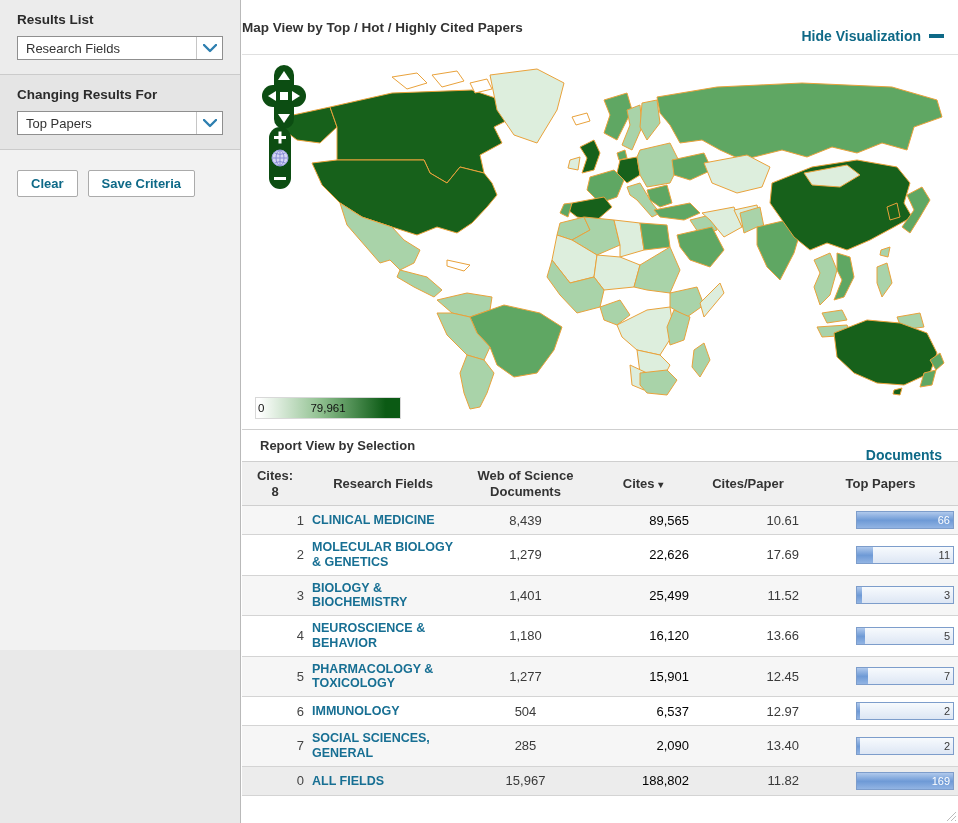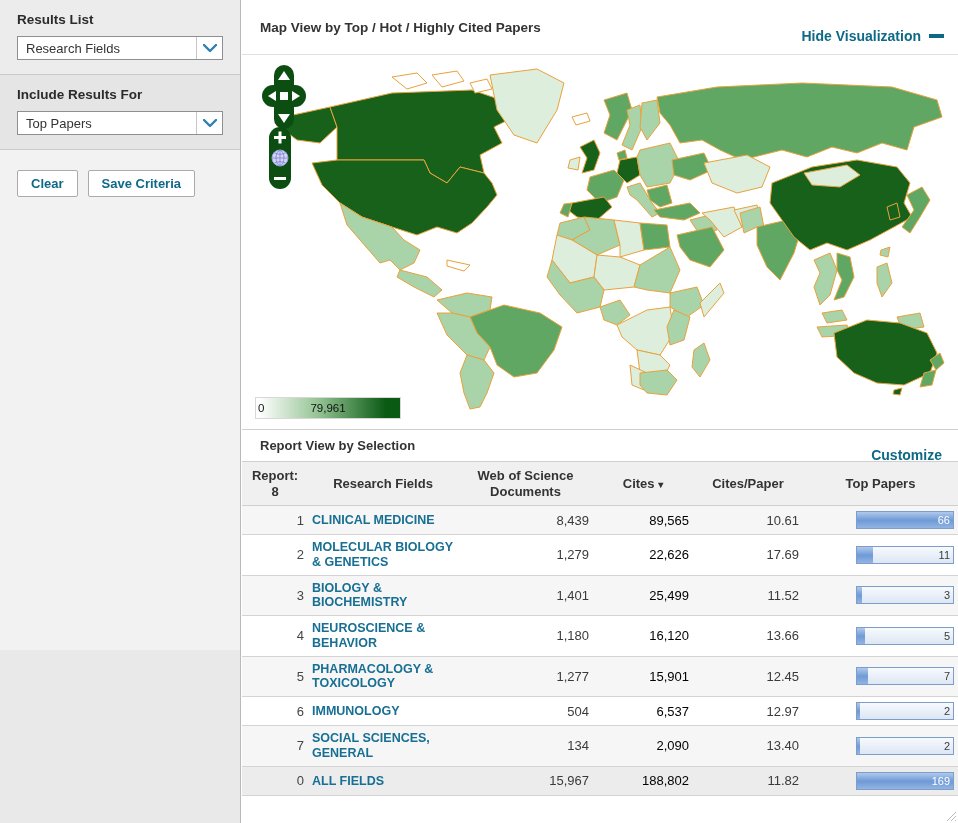--- a/index.html
+++ b/index.html
@@ -22,21 +22,21 @@
   .add-filter { font-size:13px; font-weight:bold; color:#0e6987; text-decoration:none; display:inline-block; margin-bottom:6px; cursor:pointer; }
   .filter-box { background:#fff; border:1px solid #8f8f8f; height:73px; padding:3px; }
   .filter-tag { background:linear-gradient(#f6f6f6,#e2e2e2); border:1px solid #bdbdbd; border-radius:3px; padding:3px 6px 4px 6px; display:flex; align-items:flex-start; }
   .tag-x { color:#8a8a8a; font-weight:bold; font-size:12px; margin-right:5px; line-height:1.3; cursor:pointer; }
   .tag-label { font-size:12.5px; font-weight:bold; color:#3a3a3a; line-height:1.2; }
   .btn-row { display:flex; gap:10px; }
   .btn { background:#fff; border:1px solid #ababab; border-radius:2px; padding:5px 13px; font-size:13px; font-weight:bold; color:#0e6987; cursor:pointer; font-family:"Liberation Sans",sans-serif; }
 
   
   .main { position:absolute; left:242px; top:0; width:716px; height:823px; background:#fff; }
-  .map-header { height:55px; display:flex; align-items:center; justify-content:space-between; padding:0 14px 0 18px; border-bottom:1px solid #e0e0e0; }
+  .map-header { height:55px; display:flex; align-items:center; justify-content:space-between; padding:0 14px 0 0; border-bottom:1px solid #e0e0e0; }
   .map-title { font-size:13.5px; font-weight:bold; color:#333; }
   .teal-link { font-size:14px; font-weight:bold; color:#0e6987; text-decoration:none; cursor:pointer; display:flex; align-items:center; gap:8px;margin-top:18px; }
   .minus-icon { width:15px; height:4px; background:#0e6987; display:inline-block; }
 
   .map-area { position:relative; height:374px; background:#fff; }
   .map-svg { position:absolute; left:0; top:0; width:716px; height:356px; }
   .map-svg path, .map-svg polygon { stroke:#e9a23b; stroke-width:1; stroke-linejoin:round; }
   .c-dark { fill:#17611b; } .c-med { fill:#5fa763; } .c-light { fill:#a9d3a9; }
   .c-vlight { fill:#ddeedd; } .c-none { fill:#ffffff; }
 
@@ -57,21 +57,21 @@
   table.report col.w-cpp { width:110px; } table.report col.w-bar { width:155px; }
   table.report th { background:#f0f0f0; font-size:13px; font-weight:bold; color:#333; text-align:center; padding:6px 4px; line-height:1.2; border-bottom:1px solid #cfcfcf; vertical-align:middle; }
   th.th-cites { color:#5b9bd5; cursor:pointer; }
   th.th-cites .arrow { font-size:10px; }
   table.report td { font-size:13px; padding:5px 4px; border-bottom:1px solid #d4d4d4; vertical-align:middle; }
   tr.alt td { background:#f6f6f6; }
   tr.total-row td { background:#ececec; }
   td.c-rank { text-align:right; padding-right:15px; color:#444; }
   td.c-field { padding-left:7px; }
   td.c-field a { color:#176f93; font-weight:bold; text-decoration:none; font-size:12.5px; line-height:1.18; display:inline-block; word-break:break-word; cursor:pointer; }
-  td.c-docs { text-align:right; padding-right:30px; color:#3a3a3a; }
+  td.c-docs { text-align:center; padding-right:30px; color:#3a3a3a; }
   td.c-cites { text-align:right; padding-right:33px; color:#000000; }
   td.c-cpp { text-align:right; padding-right:30px; color:#3a3a3a; }
   td.c-bar { padding-right:13px; }
   .bar { position:relative; width:98px; height:18px; margin-left:auto; border:1px solid #7d9dcb; background:linear-gradient(#f7fafd,#dde6f4); }
   .bar-fill { position:absolute; left:0; top:0; bottom:0; background:linear-gradient(#b0c9ec 0%,#6e9ad6 52%,#92b4e3 100%); }
   .bar-num { position:absolute; right:3px; top:2px; font-size:11px; color:#3a3a3a; z-index:2; }
   .bar.full .bar-num { color:#fff; }
 
   .resize-grip { position:absolute; right:1px; bottom:1px; width:11px; height:11px; }
 </style>
@@ -86,21 +86,21 @@
       <span class="chev">
         <svg width="14" height="9" viewBox="0 0 14 9">
             <path d="M1 1 L7 7 L13 1" fill="none" stroke="#2e7fb0" stroke-width="2.4" stroke-linecap="round" stroke-linejoin="round"></path>
           </svg>
       </span>
     </div>
   </div>
 
 
   <div class="side-sec sec-3">
-    <div class="side-h">Include Results For</div>
+    <div class="side-h">Changing Results For</div>
     <div class="selectbox">
       <span class="val">Top Papers</span>
       <span class="chev">
         <svg width="14" height="9" viewBox="0 0 14 9">
             <path d="M1 1 L7 7 L13 1" fill="none" stroke="#2e7fb0" stroke-width="2.4" stroke-linecap="round" stroke-linejoin="round"></path>
           </svg>
       </span>
     </div>
   </div>
 
@@ -225,36 +225,36 @@
 
     <div class="legend">
       <div class="legend-bar"></div>
       <span class="legend-min">0</span>
       <span class="legend-max">79,961</span>
     </div>
   </div>
 
   <div class="report-header">
     <span class="report-title">Report View by Selection</span>
-    <a class="teal-link">Customize</a>
+    <a class="teal-link">Documents</a>
   </div>
 
   <table class="report">
     <colgroup>
       <col class="w-rank">
         <col class="w-field">
         <col class="w-docs">
         <col class="w-cites">
         <col class="w-cpp">
         <col class="w-bar">
     </colgroup>
     <thead>
       <tr>
         <th>
-          <div>Report:</div>
+          <div>Cites:</div>
           <div>8</div>
         </th>
         <th>Research Fields</th>
         <th>Web of Science Documents</th>
         <th class="th-cites">
           <span>Cites</span>
           <span class="arrow">▾</span>
         </th>
         <th>Cites/Paper</th>
         <th>Top Papers</th>
@@ -335,21 +335,21 @@
         <td class="c-bar">
             <div class="bar">
               <div class="bar-fill" style="width: 3%;"></div>
               <span class="bar-num">2</span>
             </div>
           </td>
       </tr>
       <tr class="alt">
         <td class="c-rank">7</td>
         <td class="c-field"><a>SOCIAL SCIENCES, GENERAL</a></td>
-        <td class="c-docs">134</td>
+        <td class="c-docs">285</td>
         <td class="c-cites">2,090</td>
         <td class="c-cpp">13.40</td>
         <td class="c-bar">
             <div class="bar">
               <div class="bar-fill" style="width: 3%;"></div>
               <span class="bar-num">2</span>
             </div>
           </td>
       </tr>
       <tr class="total-row">

